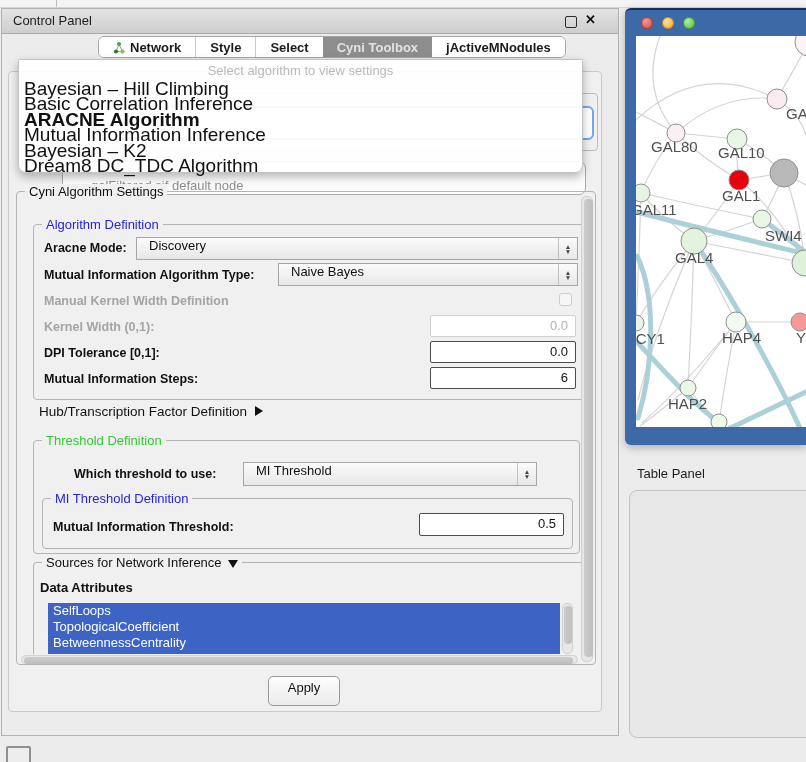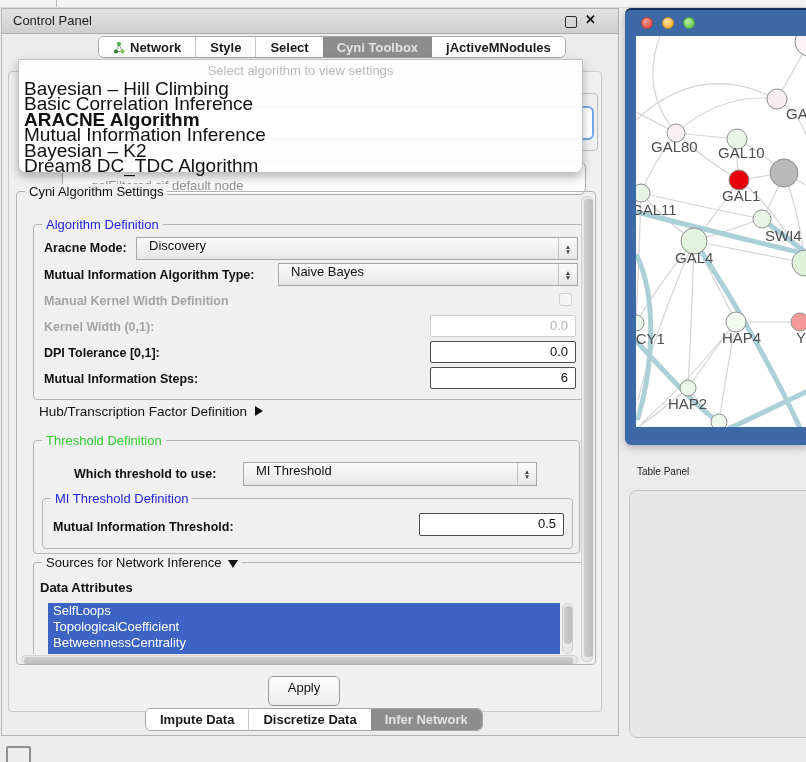--- a/index.html
+++ b/index.html
@@ -59,21 +59,21 @@
   .hscroll{position:absolute;background:#e7e7e7;border:1px solid #d2d2d2;border-radius:5px;box-sizing:border-box;}
   .hthumb{position:absolute;top:1px;height:7px;background:linear-gradient(#cdcdcd,#bdbdbd);border-radius:4px;}
   .btn{position:absolute;background:linear-gradient(#fdfdfd,#ebebeb);border:1px solid #999;border-radius:5px;
     font-size:13px;text-align:center;box-sizing:border-box;padding-top:3px;}
   
   .netframe{left:625px;top:8px;width:181px;height:437px;background:#3d69a7;border-top:2px solid #16305c;
     border-radius:6px 0 0 6px;box-sizing:border-box;box-shadow:0 3px 8px rgba(0,0,0,0.25);}
   .tl{position:absolute;width:12px;height:12px;border-radius:50%;box-sizing:border-box;}
   .netcanvas{position:absolute;left:636px;top:36px;width:170px;height:391px;background:#fff;}
   
-  .tp-label{position:absolute;left:637px;top:466px;font-size:10px;color:#1d1d1d;}
+  .tp-label{position:absolute;left:637px;top:466px;font-size:13px;color:#1d1d1d;}
   .tbl-outer{position:absolute;left:629px;top:490px;width:181px;height:248px;background:#e7e7e7;
     border:1px solid #c2c2c2;border-radius:8px 0 0 8px;box-sizing:border-box;}
   .bl-ic{position:absolute;left:6px;top:746px;width:21px;height:16px;border:2px solid #8f8f8f;background:#ededed;border-radius:2px;}
 </style>
 </head>
 <body>
 
 <div class="screen">
 
   <div class="abs top-strip">
@@ -202,31 +202,20 @@
       <div class="vscroll" style="left:564px;top:4px;width:12px;height:466px;">
         <div class="vthumb" style="left:1.5px;top:2px;height:458px;width:9px;"></div>
       </div>
       <div class="hscroll" style="left:4px;top:463px;width:557px;height:9px;">
         <div class="hthumb" style="left:2px;width:549px;"></div>
       </div>
     </div>
 
     <div class="btn" style="left:266px;top:667px;width:72px;height:30px;">Apply</div>
 
-    <div class="abs tabstrip" style="left:143px;top:699px;height:23px;">
-        <div class="tab">
-          <span>Impute Data</span>
-        </div>
-        <div class="tab">
-          <span>Discretize Data</span>
-        </div>
-        <div class="tab sel">
-          <span>Infer Network</span>
-        </div>
-      </div>
   </div>
 
   <div class="abs netframe">
     <span class="tl" style="left:16px;top:7px;background:radial-gradient(circle at 35% 30%,#f79990,#e2463d);border:1px solid #b83a30;"></span>
     <span class="tl" style="left:37px;top:7px;background:radial-gradient(circle at 35% 30%,#ffe1a0,#f5a623);border:1px solid #cf8d1e;"></span>
     <span class="tl" style="left:58px;top:7px;background:radial-gradient(circle at 35% 30%,#b7ec9d,#53c243);border:1px solid #44a335;"></span>
   </div>
   <div class="netcanvas">
     <svg width="170" height="391" viewBox="636 36 170 391" xmlns="http://www.w3.org/2000/svg">
         <path d="M676,133 Q722,92 777,99" fill="none" stroke="#d4d4d4" stroke-width="1.2" stroke-linecap="round"></path>

